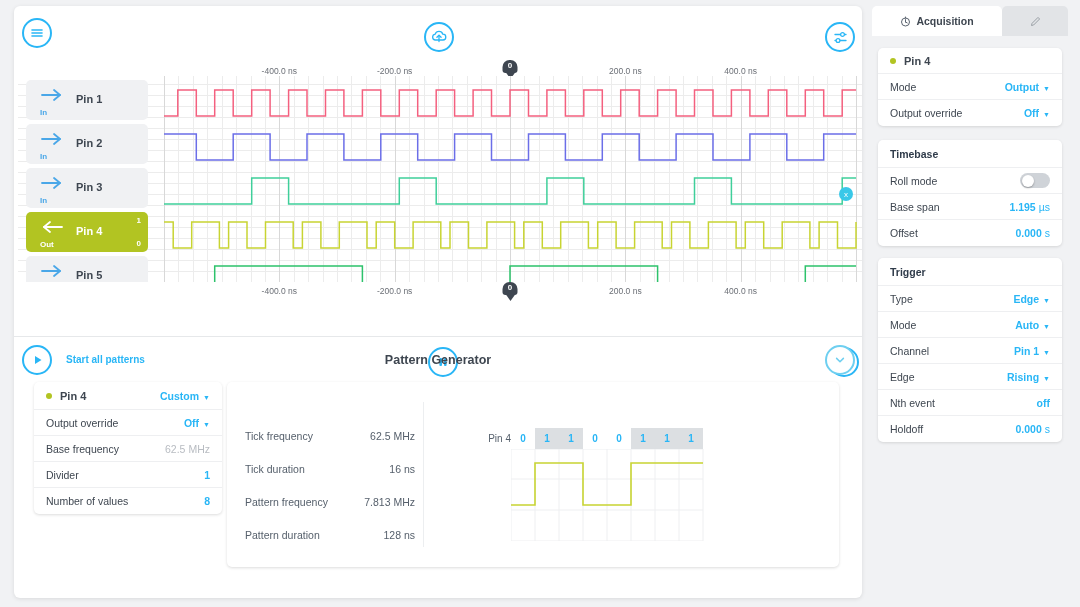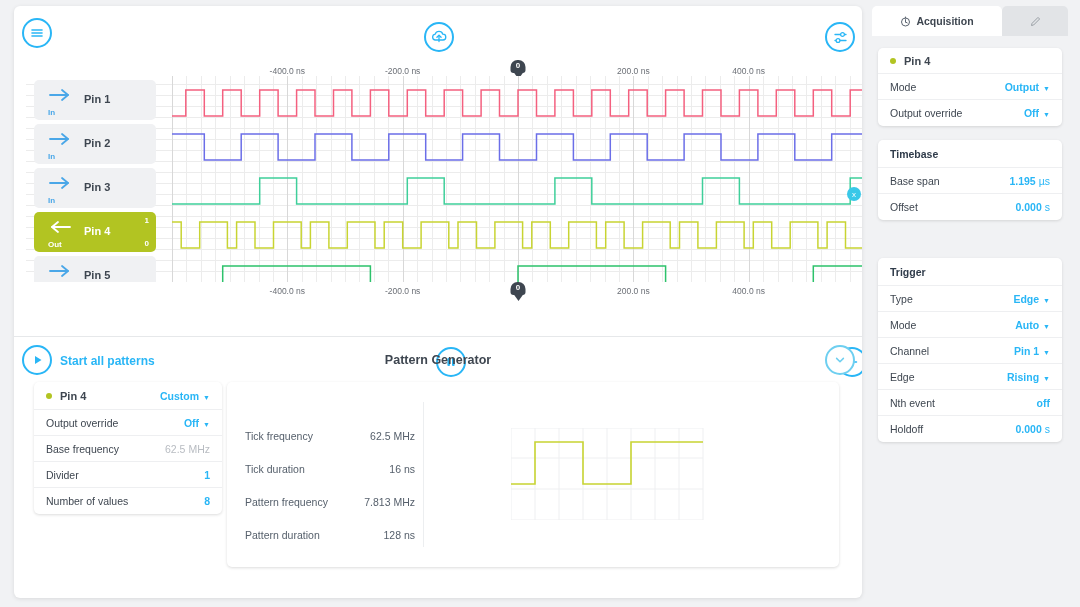--- a/index.html
+++ b/index.html
@@ -46,21 +46,21 @@
   .circ-btn svg { display: block; }
 
   #menu-btn  { left: 8px;  top: 12px; }
   #cloud-btn { left: 410px; top: 16px; }
   #sliders-btn { left: 811px; top: 16px; }
   #pause-btn { left: 410px; top: 291px; }
   #plus-btn  { left: 811px; top: 291px; }
 
   
   .scope {
-    position: absolute; left: 12px; top: 50px;
+    position: absolute; left: 4px; top: 50px;
     width: 848px; height: 280px;
   }
   .ruler {
     position: absolute; left: 0; width: 848px; height: 22px;
     font-size: 8.5px; color: #6b6f76;
   }
   .ruler.top { top: 4px; }
   .ruler.bot { top: 224px; }
   .ruler .tk { position: absolute; transform: translateX(-50%); white-space: nowrap; }
   .zero-marker {
@@ -130,22 +130,22 @@
 
   
   .pg-header { position: absolute; left: 0; top: 334px; width: 848px; height: 42px; }
   .pg-play {
     position: absolute; left: 8px; top: 5px;
     width: 30px; height: 30px; border-radius: 50%;
     border: 2px solid #29b6f6; background: #fff;
     display: flex; align-items: center; justify-content: center; cursor: pointer;
   }
   .pg-play-label {
-    position: absolute; left: 46px; top: 14px;
-    font-size: 12px; color: #29b6f6; font-weight: 600;
+    position: absolute; left: 52px; top: 14px;
+    font-size: 10px; color: #29b6f6; font-weight: 600;
   }
   .pg-title {
     position: absolute; left: 0; top: 13px; width: 848px;
     text-align: center; font-size: 12.5px; color: #3e4650; font-weight: 600;
   }
   .pg-collapse {
     position: absolute; left: 811px; top: 5px;
     width: 30px; height: 30px; border-radius: 50%;
     border: 2px solid #6ecff0; background: #fff;
     display: flex; align-items: center; justify-content: center; cursor: pointer;
@@ -524,20 +524,21 @@
               <span class="v">7.813 MHz</span>
             </div>
             <div class="spec-row">
               <span>Pattern duration</span>
               <span class="v">128 ns</span>
             </div>
           </div>
         <div class="spec-div"></div>
 
         <div class="tickgrid">
+          <div class="tg-row bits" id="tg-bits"><span class="tg-label">Pin 4</span><span class="tg-cell">0</span><span class="tg-cell hl">1</span><span class="tg-cell hl">1</span><span class="tg-cell">0</span><span class="tg-cell">0</span><span class="tg-cell hl">1</span><span class="tg-cell hl">1</span><span class="tg-cell hl">1</span></div>
           <svg width="246" height="92" style="margin-left:46px; margin-top:2px;">
             <g id="pg-grid" stroke="#eeeff1" stroke-width="1">
                 <line x1="0" x2="0" y1="0" y2="92"></line>
                 <line x1="24" x2="24" y1="0" y2="92"></line>
                 <line x1="48" x2="48" y1="0" y2="92"></line>
                 <line x1="72" x2="72" y1="0" y2="92"></line>
                 <line x1="96" x2="96" y1="0" y2="92"></line>
                 <line x1="120" x2="120" y1="0" y2="92"></line>
                 <line x1="144" x2="144" y1="0" y2="92"></line>
                 <line x1="168" x2="168" y1="0" y2="92"></line>
@@ -589,20 +590,26 @@
             <span class="lab">Output override</span>
             <span class="val">Off<span class="caret">▼</span></span>
           </div>
         </div>
     </div>
 
     <div class="side-card" id="card-timebase">
       <div class="row head">
         <span class="lab">Timebase</span>
       </div>
+      <div class="row">
+        <span class="lab">Roll mode</span>
+        <span class="toggle">
+          <span class="knob"></span>
+        </span>
+      </div>
       <div id="timebase-rows">
           <div class="row">
             <span class="lab">Base span</span>
             <span class="val">1.195<span class="unit">µs</span></span>
           </div>
           <div class="row">
             <span class="lab">Offset</span>
             <span class="val">0.000<span class="unit">s</span></span>
           </div>
         </div>

